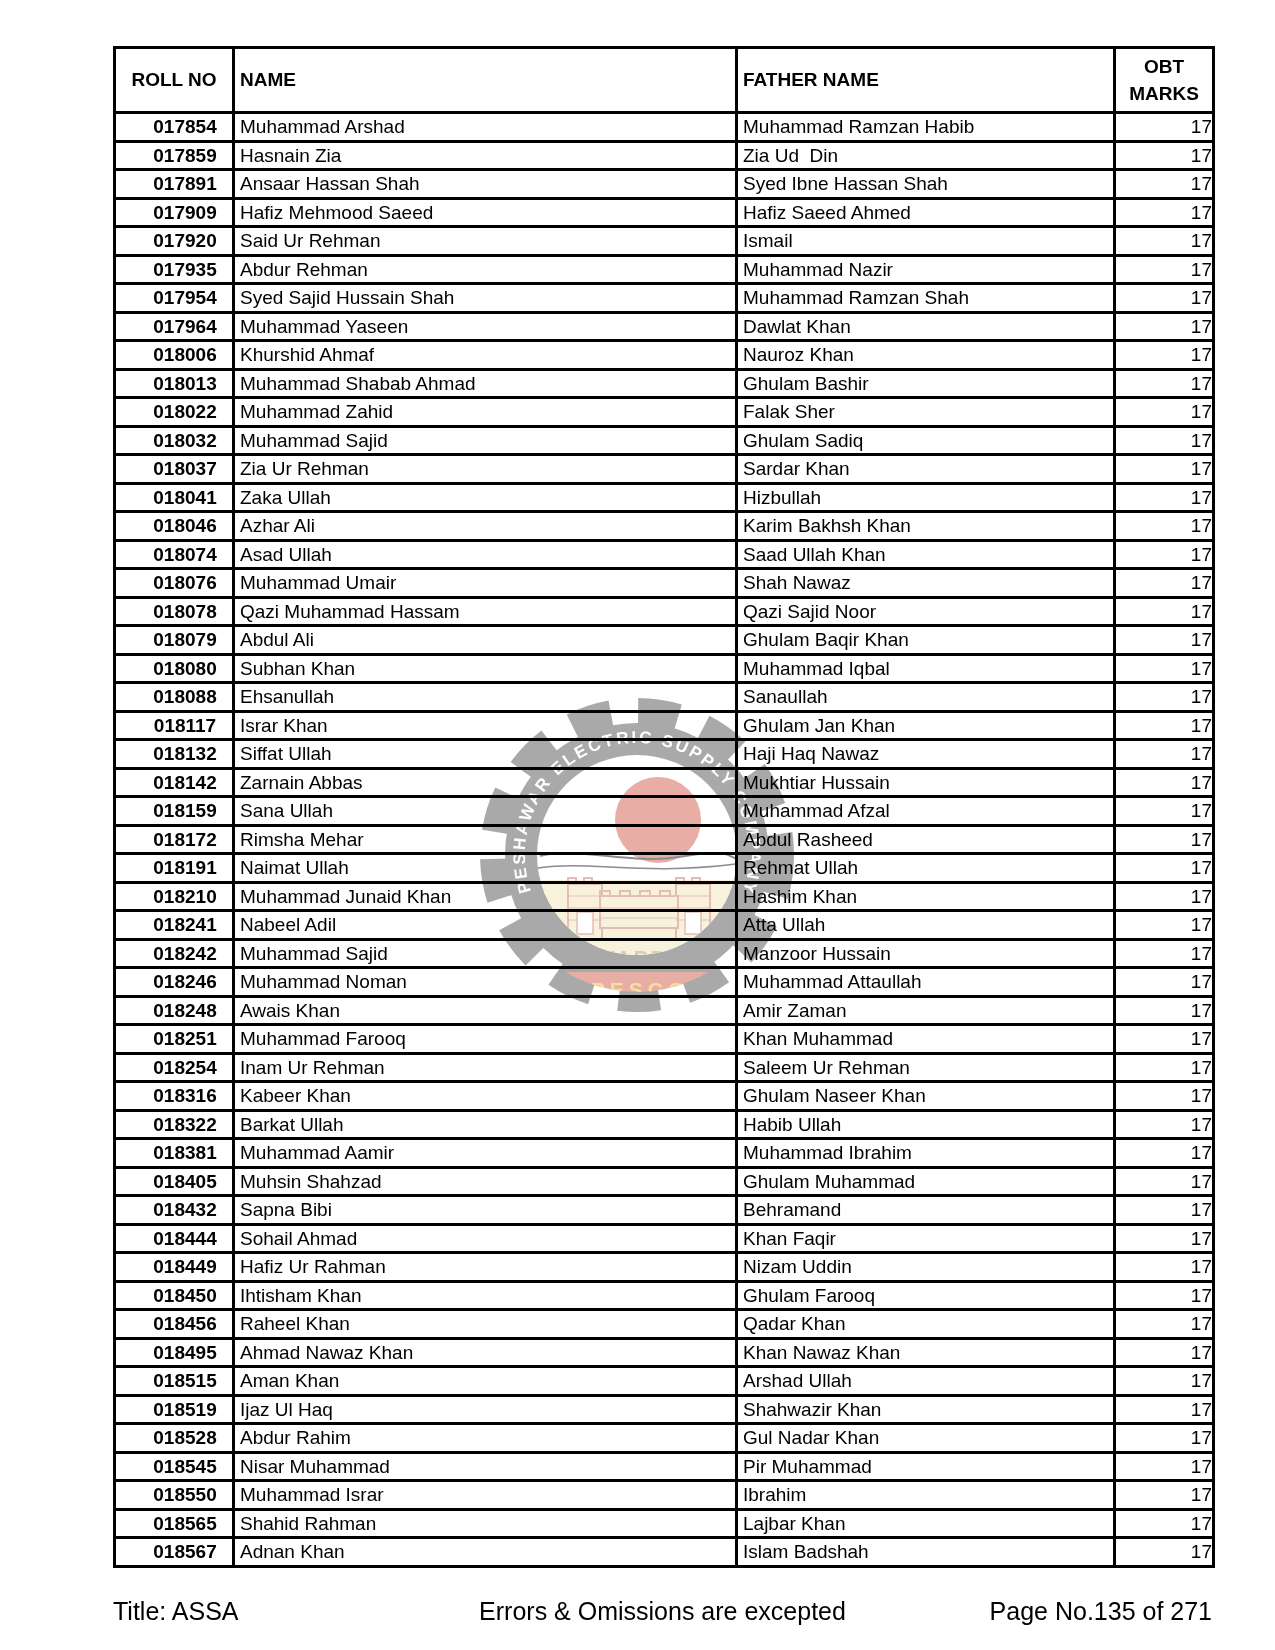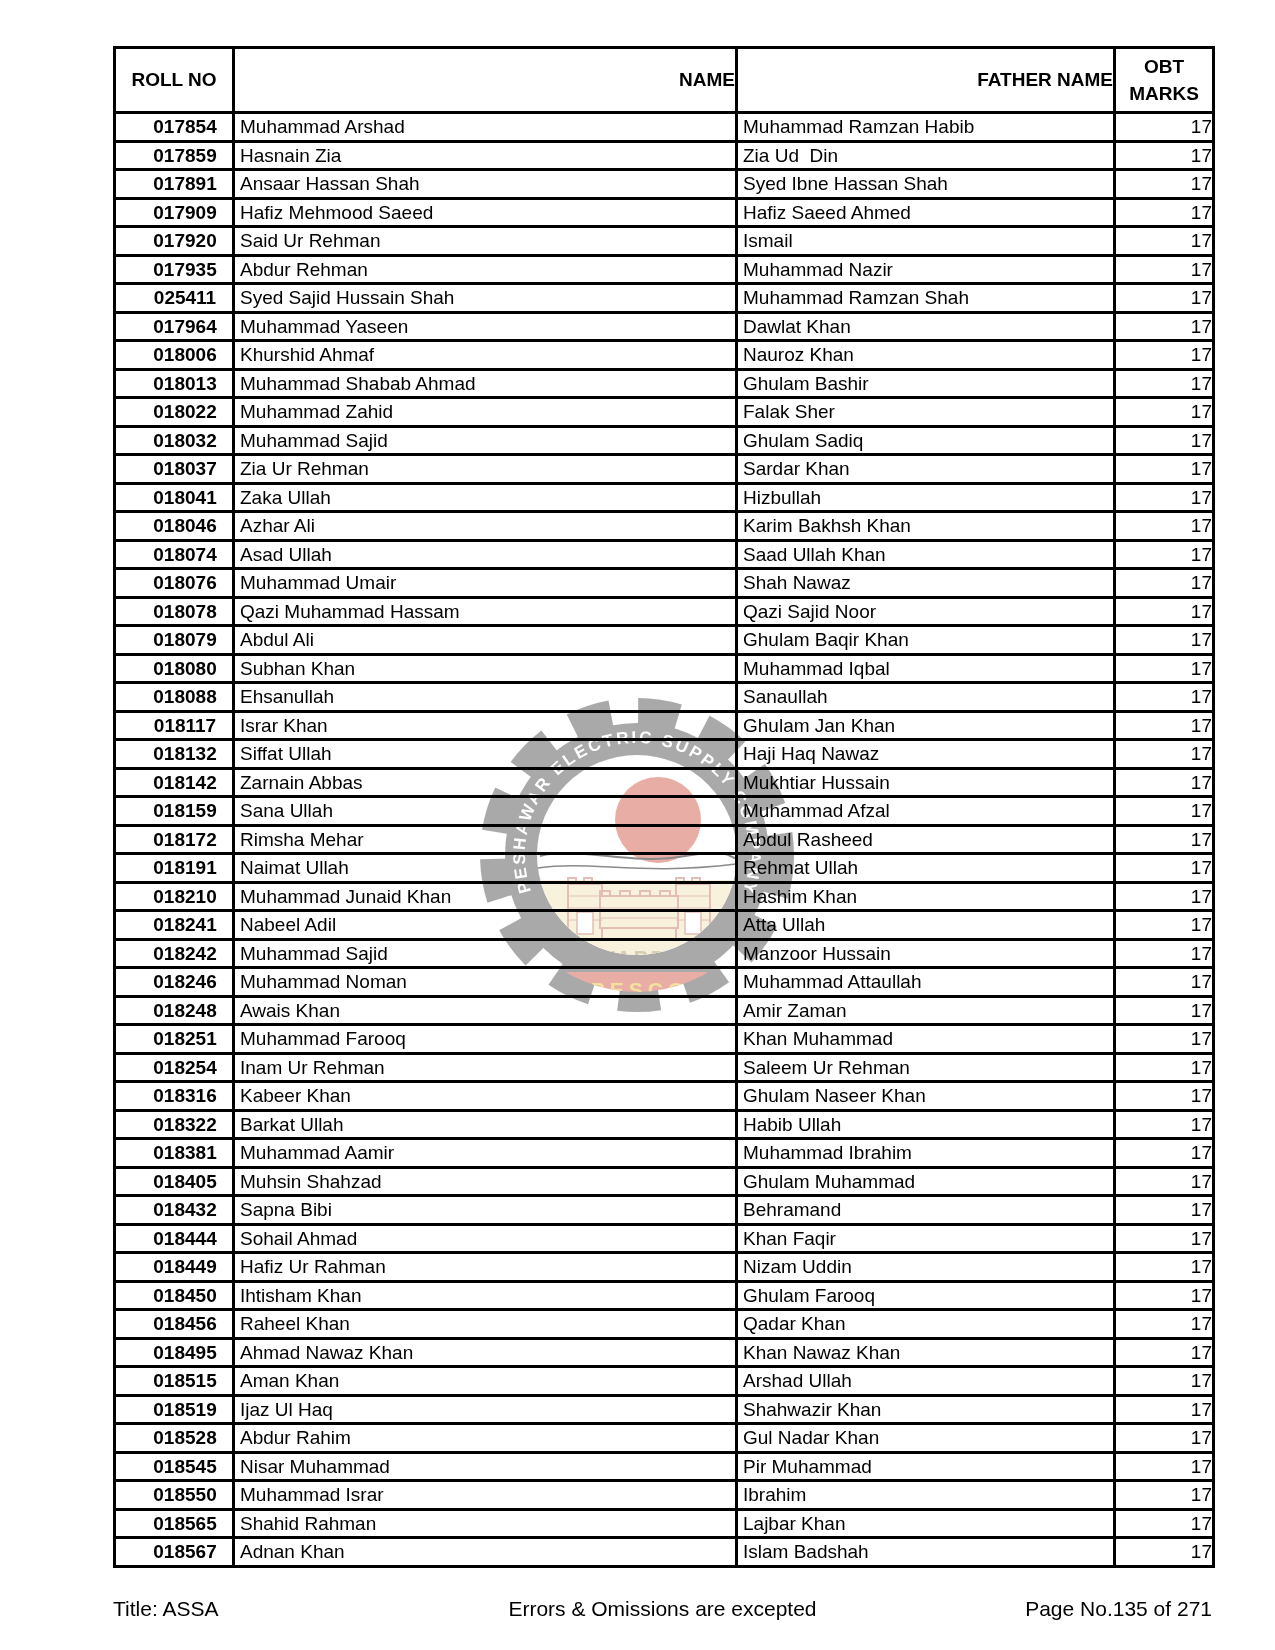--- a/index.html
+++ b/index.html
@@ -26,35 +26,35 @@
     padding:0;
     overflow:hidden;
     background:transparent;
   }
   .doc-table thead th{
     height:62px;
     font-size:19px;font-weight:700;
     vertical-align:middle;
   }
   th.h-roll{text-align:center;}
-  th.h-name,th.h-father{text-align:right;padding-left:5px;}
+  th.h-name,th.h-father{text-align:left;padding-left:5px;}
   th.h-obt{text-align:center;line-height:27px;}
   .doc-table tbody td{
     height:25.5px;
     font-size:19px;
     line-height:25px;
     vertical-align:middle;
   }
   td.c-roll{font-weight:700;text-align:center;padding-left:22px;}
   td.c-name,td.c-father{text-align:left;padding-left:5px;white-space:pre;}
   td.c-marks{text-align:right;}
   .footer{
     position:absolute;left:113px;top:1597px;width:1099px;
     display:flex;align-items:flex-end;
-    font-size:21px;
+    font-size:25px;
     z-index:2;
   }
   .footer .f-left{flex:1;text-align:left;}
   .footer .f-center{flex:1.4;text-align:center;}
   .footer .f-right{flex:1;text-align:right;}
 </style>
 </head>
 <body>
 
 <div class="page">
@@ -156,21 +156,21 @@
           <td class="c-father">Ismail</td>
           <td class="c-marks">17</td>
         </tr>
         <tr>
           <td class="c-roll">017935</td>
           <td class="c-name">Abdur Rehman</td>
           <td class="c-father">Muhammad Nazir</td>
           <td class="c-marks">17</td>
         </tr>
         <tr>
-          <td class="c-roll">025411</td>
+          <td class="c-roll">017954</td>
           <td class="c-name">Syed Sajid Hussain Shah</td>
           <td class="c-father">Muhammad Ramzan Shah</td>
           <td class="c-marks">17</td>
         </tr>
         <tr>
           <td class="c-roll">017964</td>
           <td class="c-name">Muhammad Yaseen</td>
           <td class="c-father">Dawlat Khan</td>
           <td class="c-marks">17</td>
         </tr>

